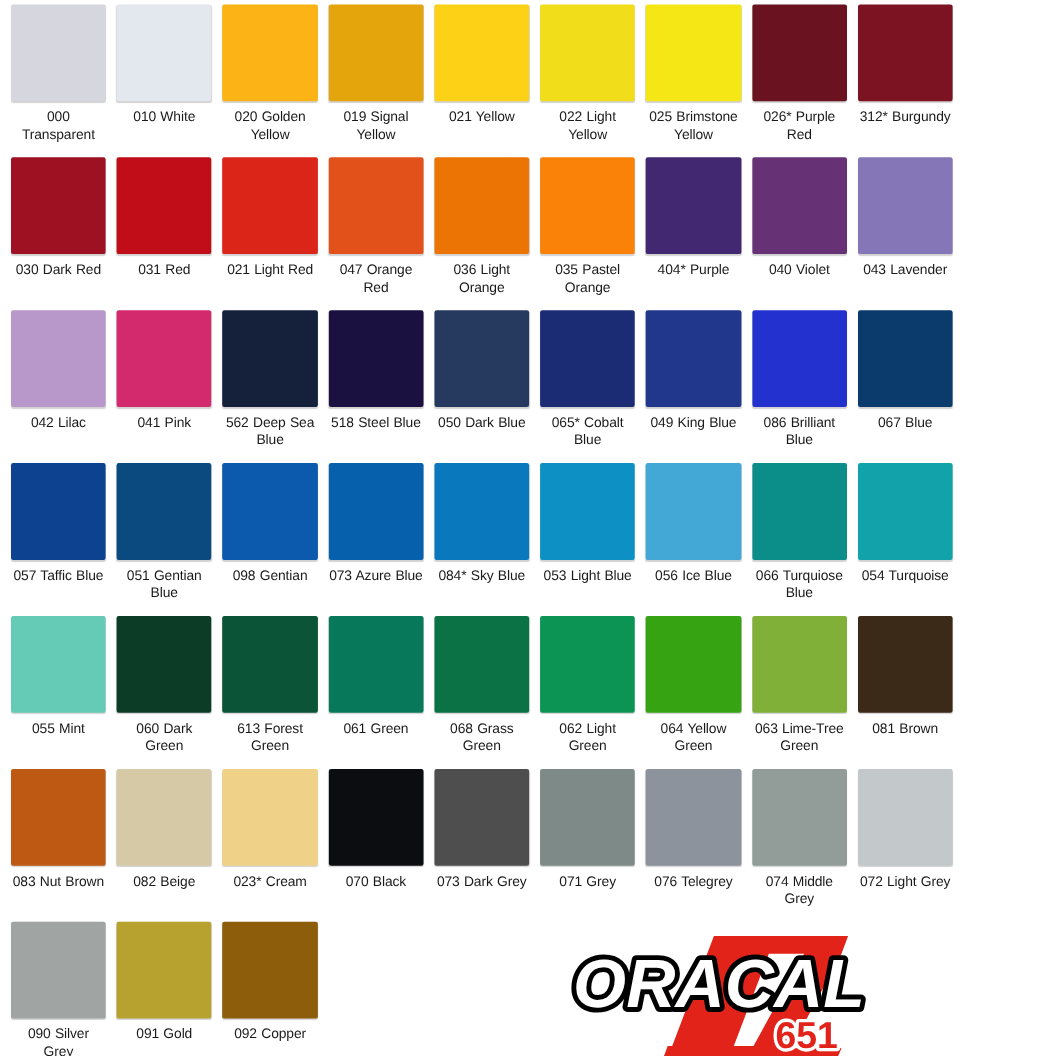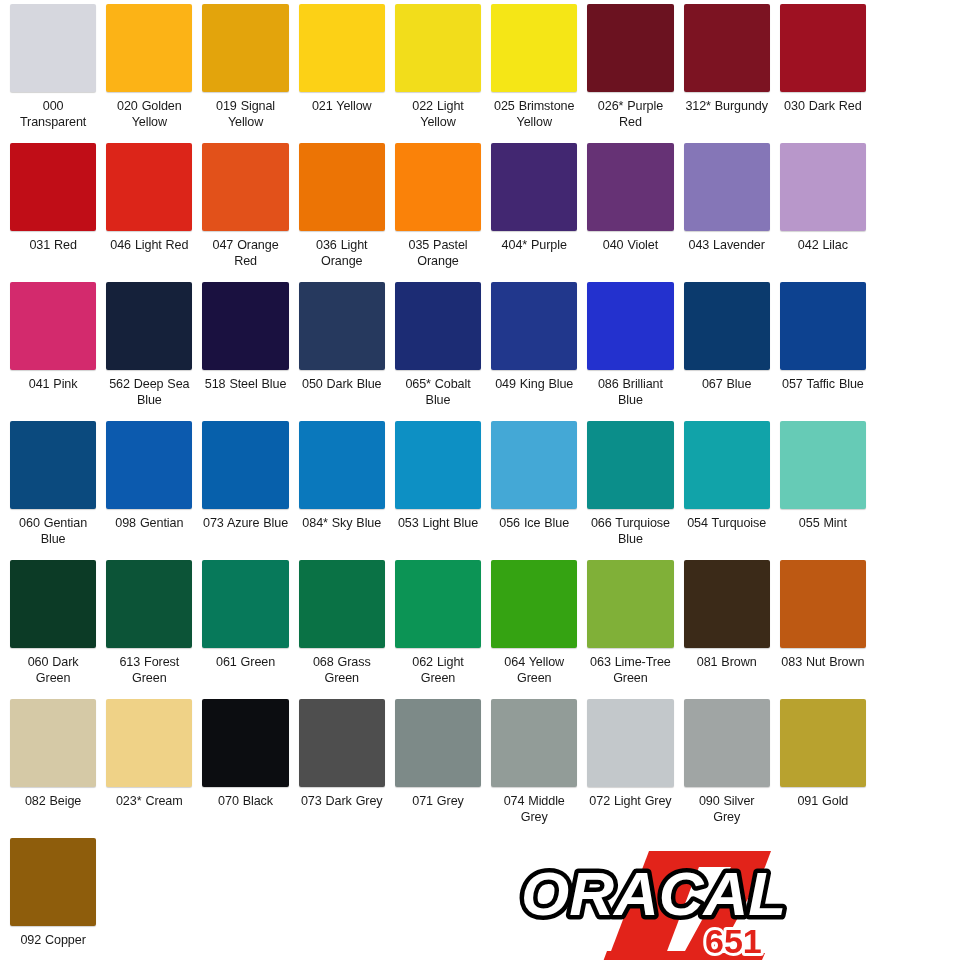--- a/index.html
+++ b/index.html
@@ -73,20 +73,24 @@
 </head>
 <body style="background: rgb(255, 255, 255);">
 
 <div id="chart-root">
   <div class="swatch-grid" id="swatch-grid">
       <div class="swatch-cell">
         <div class="swatch-chip" style="background-color: rgb(214, 215, 222);"></div>
         <div class="swatch-label">000 Transparent</div>
       </div>
       <div class="swatch-cell">
+        <div class="swatch-chip" style="background-color: rgb(227, 231, 238);"></div>
+        <div class="swatch-label">010 White</div>
+      </div>
+      <div class="swatch-cell">
         <div class="swatch-chip" style="background-color: rgb(252, 179, 22);"></div>
         <div class="swatch-label">020 Golden Yellow</div>
       </div>
       <div class="swatch-cell">
         <div class="swatch-chip" style="background-color: rgb(227, 164, 12);"></div>
         <div class="swatch-label">019 Signal Yellow</div>
       </div>
       <div class="swatch-cell">
         <div class="swatch-chip" style="background-color: rgb(252, 209, 22);"></div>
         <div class="swatch-label">021 Yellow</div>
@@ -110,21 +114,21 @@
       <div class="swatch-cell">
         <div class="swatch-chip" style="background-color: rgb(158, 17, 34);"></div>
         <div class="swatch-label">030 Dark Red</div>
       </div>
       <div class="swatch-cell">
         <div class="swatch-chip" style="background-color: rgb(192, 13, 23);"></div>
         <div class="swatch-label">031 Red</div>
       </div>
       <div class="swatch-cell">
         <div class="swatch-chip" style="background-color: rgb(220, 37, 25);"></div>
-        <div class="swatch-label">046 Light Red</div>
+        <div class="swatch-label">021 Light Red</div>
       </div>
       <div class="swatch-cell">
         <div class="swatch-chip" style="background-color: rgb(226, 81, 26);"></div>
         <div class="swatch-label">047 Orange Red</div>
       </div>
       <div class="swatch-cell">
         <div class="swatch-chip" style="background-color: rgb(236, 116, 5);"></div>
         <div class="swatch-label">036 Light Orange</div>
       </div>
       <div class="swatch-cell">
@@ -178,21 +182,21 @@
       <div class="swatch-cell">
         <div class="swatch-chip" style="background-color: rgb(11, 58, 109);"></div>
         <div class="swatch-label">067 Blue</div>
       </div>
       <div class="swatch-cell">
         <div class="swatch-chip" style="background-color: rgb(13, 66, 144);"></div>
         <div class="swatch-label">057 Taffic Blue</div>
       </div>
       <div class="swatch-cell">
         <div class="swatch-chip" style="background-color: rgb(11, 74, 126);"></div>
-        <div class="swatch-label">060 Gentian Blue</div>
+        <div class="swatch-label">051 Gentian Blue</div>
       </div>
       <div class="swatch-cell">
         <div class="swatch-chip" style="background-color: rgb(12, 90, 174);"></div>
         <div class="swatch-label">098 Gentian</div>
       </div>
       <div class="swatch-cell">
         <div class="swatch-chip" style="background-color: rgb(7, 96, 171);"></div>
         <div class="swatch-label">073 Azure Blue</div>
       </div>
       <div class="swatch-cell">
@@ -267,20 +271,24 @@
         <div class="swatch-chip" style="background-color: rgb(12, 13, 17);"></div>
         <div class="swatch-label">070 Black</div>
       </div>
       <div class="swatch-cell">
         <div class="swatch-chip" style="background-color: rgb(78, 78, 78);"></div>
         <div class="swatch-label">073 Dark Grey</div>
       </div>
       <div class="swatch-cell">
         <div class="swatch-chip" style="background-color: rgb(125, 138, 136);"></div>
         <div class="swatch-label">071 Grey</div>
+      </div>
+      <div class="swatch-cell">
+        <div class="swatch-chip" style="background-color: rgb(140, 147, 156);"></div>
+        <div class="swatch-label">076 Telegrey</div>
       </div>
       <div class="swatch-cell">
         <div class="swatch-chip" style="background-color: rgb(146, 156, 152);"></div>
         <div class="swatch-label">074 Middle Grey</div>
       </div>
       <div class="swatch-cell">
         <div class="swatch-chip" style="background-color: rgb(195, 200, 203);"></div>
         <div class="swatch-label">072 Light Grey</div>
       </div>
       <div class="swatch-cell">

